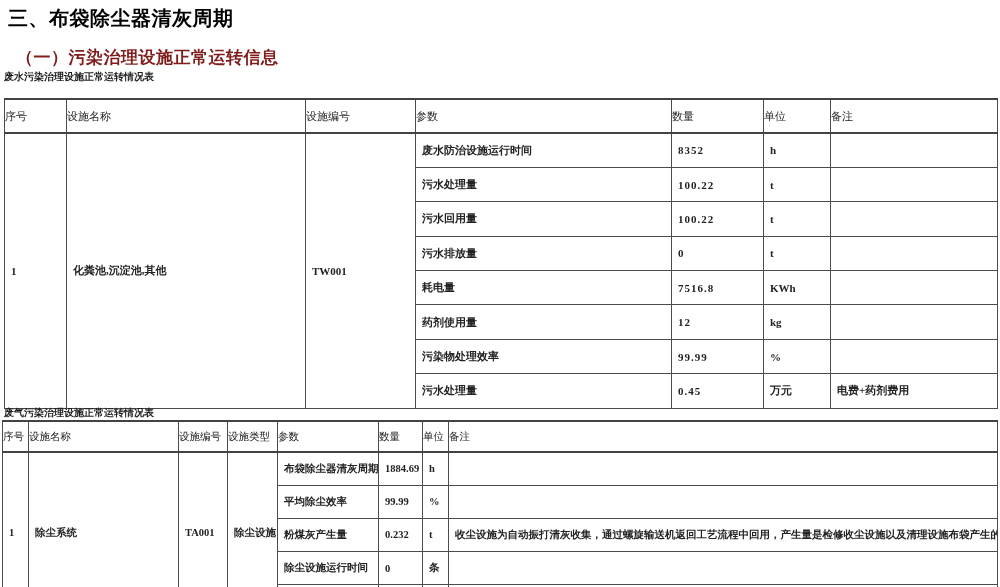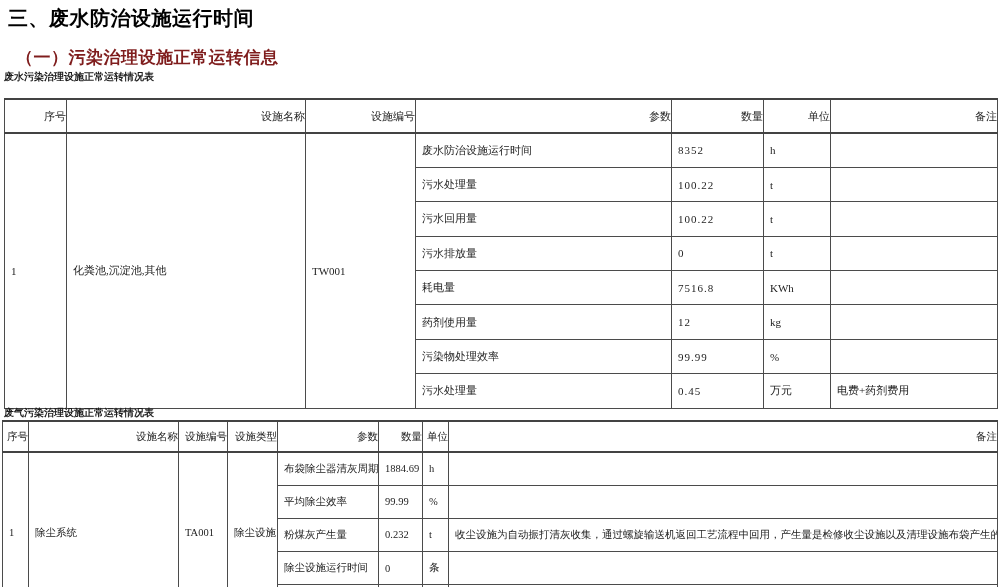--- a/index.html
+++ b/index.html
@@ -34,40 +34,40 @@
     border-collapse: collapse; table-layout: fixed;
     background: #fff;
   }
   th, td {
     border: 1px solid #4b4b4b;
     font-weight: normal;
     overflow: hidden; white-space: nowrap;
     vertical-align: middle;
   }
   thead th {
-    text-align: right; padding: 0;
+    text-align: left; padding: 0;
     border-top: 2px solid #434343;
     border-bottom: 2px solid #434343;
   }
-  td { text-align: left; padding: 0 2px 0 6px; }
+  td { text-align: left; padding: 0 2px 0 6px; font-weight: bold; }
 
   .t1 { left: 4px; top: 98px; width: 993px; font-size: 11px; }
   .t1 thead tr { height: 34px; }
   .t1 tbody tr { height: 34.4px; }
   .t1 .value-cell { letter-spacing: 1px; }
 
   .t2 { left: 2px; top: 420px; width: 995px; font-size: 10.5px; }
   .t2 thead tr { height: 31px; }
   .t2 tbody tr { height: 33.2px; }
   .t2 tbody tr.phantom-row { height: 28px; }
 </style>
 </head>
 <body>
 
-<div class="page-title">三、废水防治设施运行时间</div>
+<div class="page-title">三、布袋除尘器清灰周期</div>
 <div class="section-subtitle">（一）污染治理设施正常运转信息</div>
 
 <div class="table-caption caption-1">废水污染治理设施正常运转情况表</div>
 
 <table class="t1">
   <colgroup>
     <col style="width:62px">
       <col style="width:239px">
       <col style="width:110px">
     <col style="width:256px">

